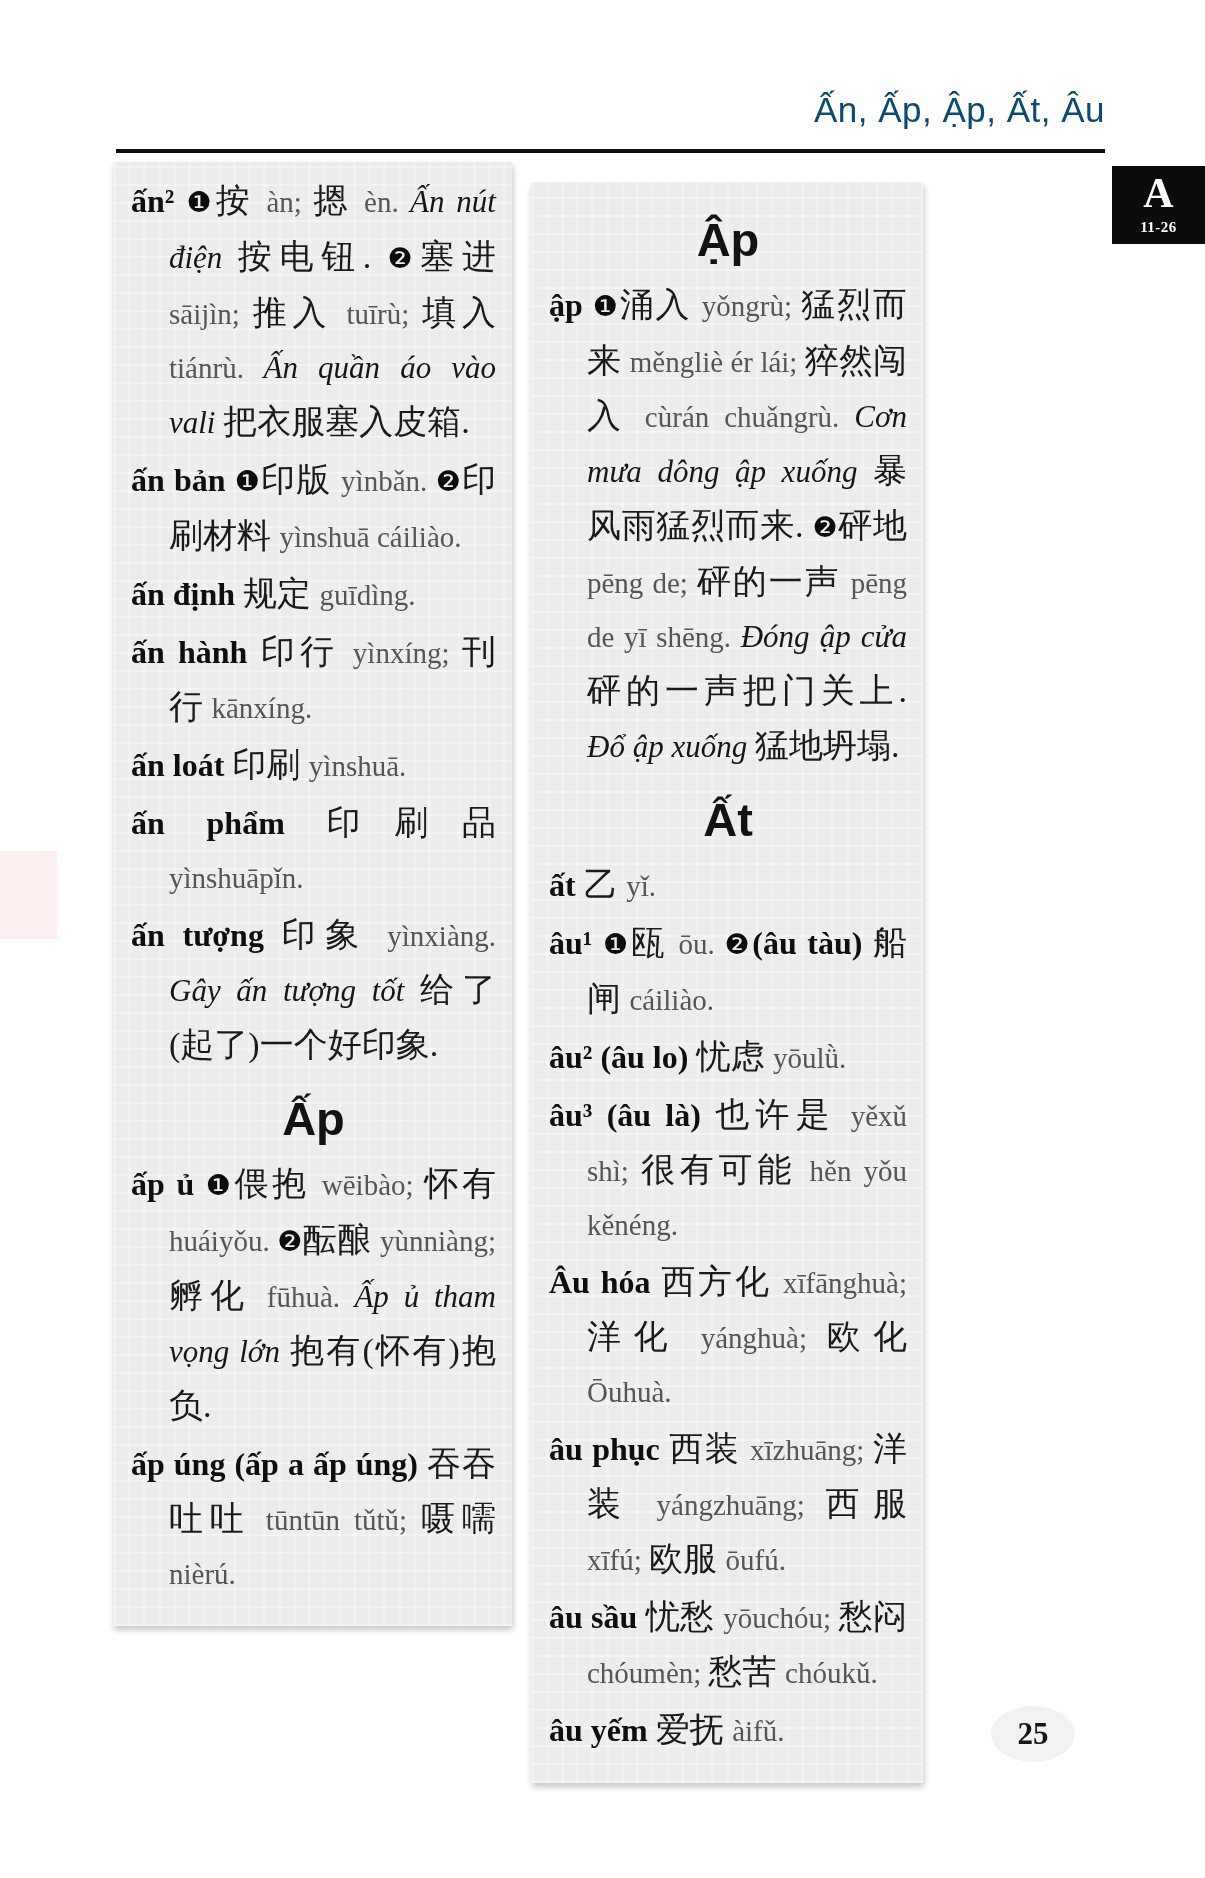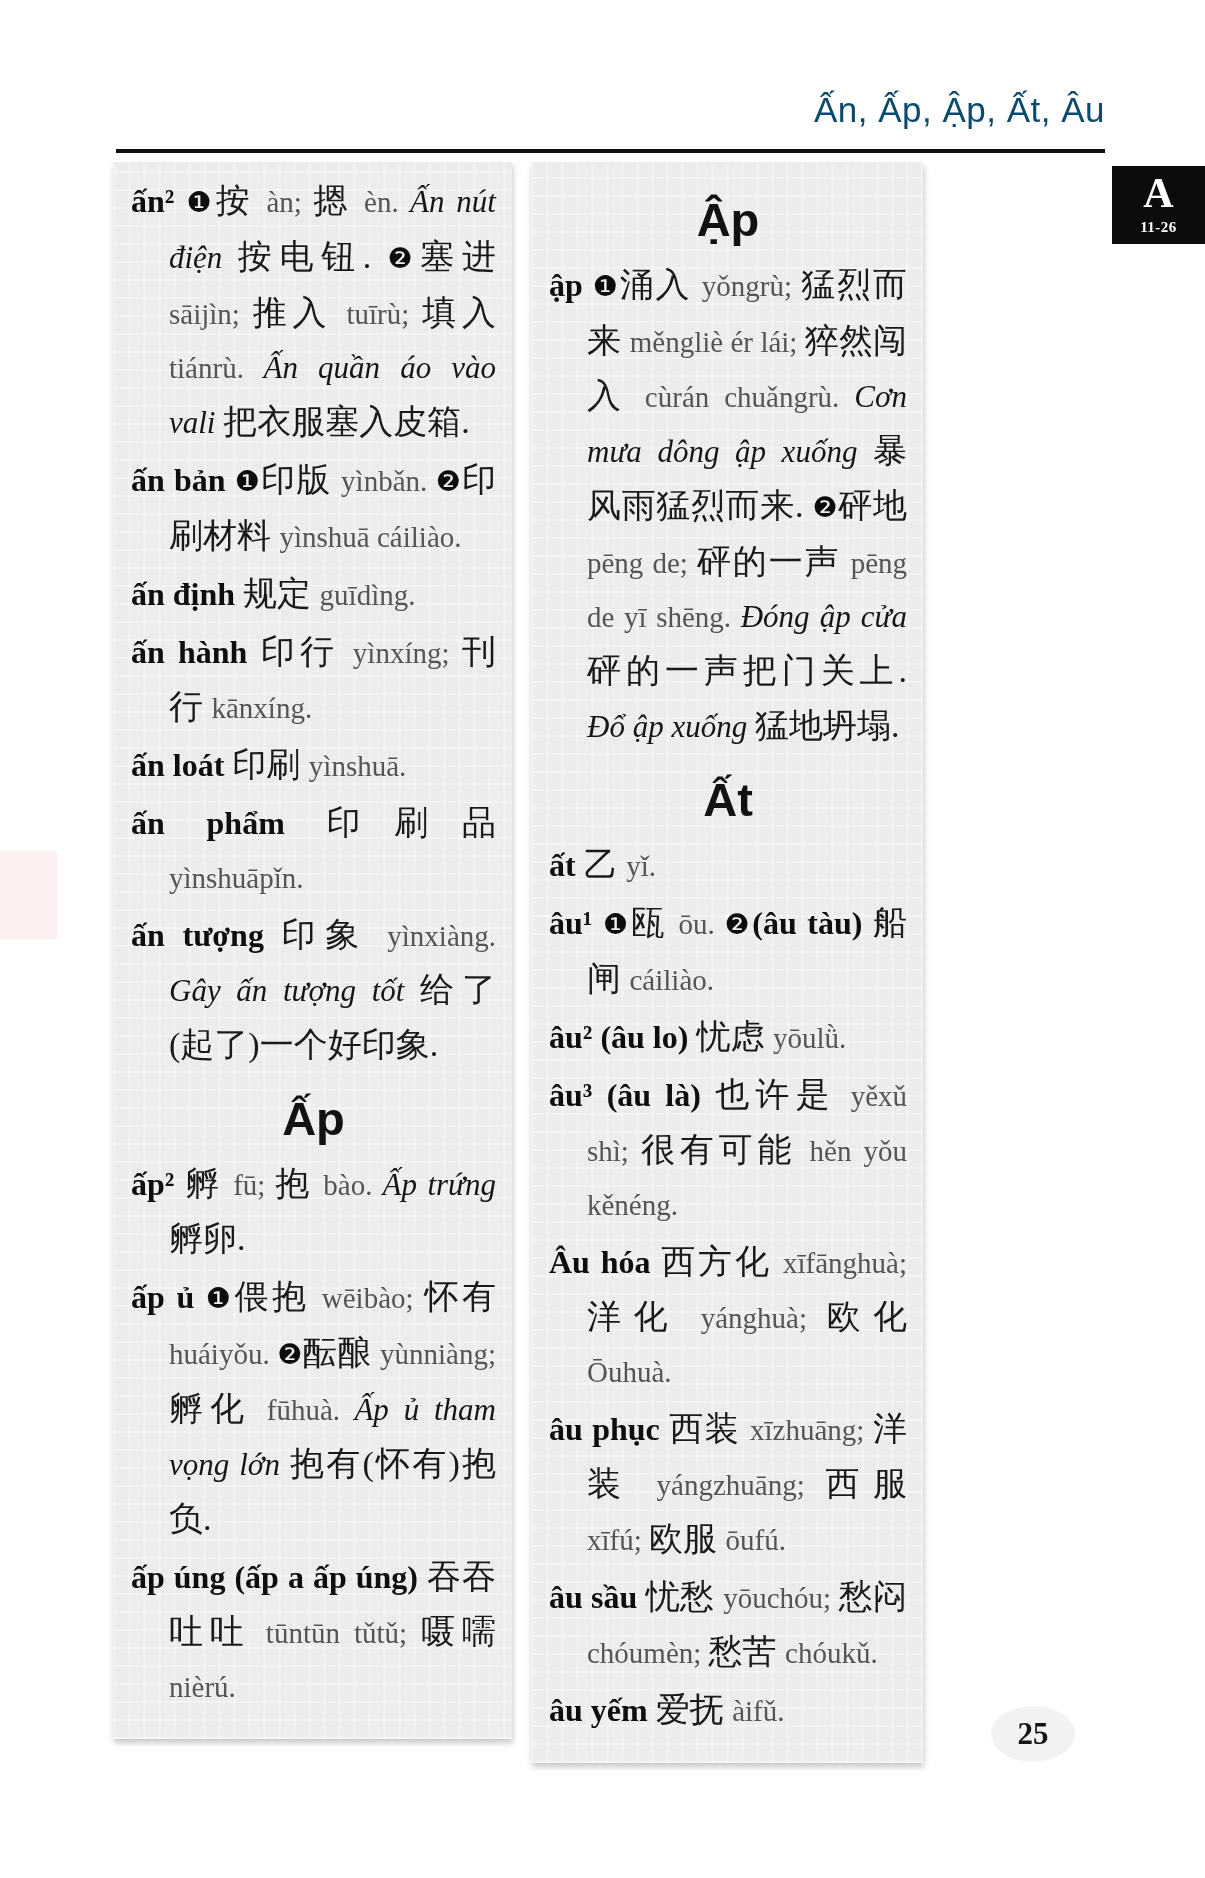--- a/index.html
+++ b/index.html
@@ -46,21 +46,21 @@
     background-color:#ececec;
     background-image:
       repeating-linear-gradient(0deg, rgba(255,255,255,.38) 0 2px, rgba(0,0,0,0) 2px 18px),
       repeating-linear-gradient(90deg, rgba(255,255,255,.28) 0 3px, rgba(0,0,0,0) 3px 15px);
     box-shadow:1px 4px 6px rgba(0,0,0,.22);
     padding:12px 16px 22px 18px;
     box-sizing:border-box;
     text-align:justify;
   }
   .col-left{left:113px;width:399px;}
-  .col-right{left:531px;width:392px;}
+  .col-right{left:531px;width:392px;margin-top:20px;}
 
   .entry{
     margin:0 0 3px 0;
     padding-left:38px;text-indent:-38px;
     font-size:30px;line-height:54px;
     color:#161616;
   }
   .section-head{
     margin:16px 0 8px 0;
     font-family:"Liberation Sans","DejaVu Sans",sans-serif;
@@ -106,21 +106,20 @@
 
   <div class="col col-left">
       <p class="entry"><span class="seg-hw">ấn² </span><span class="seg-mk">❶</span><span class="seg-cn">按 </span><span class="seg-py">àn; </span><span class="seg-cn">摁 </span><span class="seg-py">èn. </span><span class="seg-vi">Ấn nút điện </span><span class="seg-cn">按电钮. </span><span class="seg-mk">❷</span><span class="seg-cn">塞进 </span><span class="seg-py">sāijìn; </span><span class="seg-cn">推入 </span><span class="seg-py">tuīrù; </span><span class="seg-cn">填入 </span><span class="seg-py">tiánrù. </span><span class="seg-vi">Ấn quần áo vào vali </span><span class="seg-cn">把衣服塞入皮箱.</span></p>
       <p class="entry"><span class="seg-hw">ấn bản </span><span class="seg-mk">❶</span><span class="seg-cn">印版 </span><span class="seg-py">yìnbǎn. </span><span class="seg-mk">❷</span><span class="seg-cn">印刷材料 </span><span class="seg-py">yìnshuā cáiliào.</span></p>
       <p class="entry"><span class="seg-hw">ấn định </span><span class="seg-cn">规定 </span><span class="seg-py">guīdìng.</span></p>
       <p class="entry"><span class="seg-hw">ấn hành </span><span class="seg-cn">印行 </span><span class="seg-py">yìnxíng; </span><span class="seg-cn">刊行 </span><span class="seg-py">kānxíng.</span></p>
       <p class="entry"><span class="seg-hw">ấn loát </span><span class="seg-cn">印刷 </span><span class="seg-py">yìnshuā.</span></p>
       <p class="entry"><span class="seg-hw">ấn phẩm </span><span class="seg-cn">印刷品 </span><span class="seg-py">yìnshuāpǐn.</span></p>
       <p class="entry"><span class="seg-hw">ấn tượng </span><span class="seg-cn">印象 </span><span class="seg-py">yìnxiàng. </span><span class="seg-vi">Gây ấn tượng tốt </span><span class="seg-cn">给了(起了)一个好印象.</span></p>
       <h2 class="section-head">Ấp</h2>
-      <p class="entry"><span class="seg-hw">ấp² </span><span class="seg-cn">孵 </span><span class="seg-py">fū; </span><span class="seg-cn">抱 </span><span class="seg-py">bào. </span><span class="seg-vi">Ấp trứng </span><span class="seg-cn">孵卵.</span></p>
       <p class="entry"><span class="seg-hw">ấp ủ </span><span class="seg-mk">❶</span><span class="seg-cn">偎抱 </span><span class="seg-py">wēibào; </span><span class="seg-cn">怀有 </span><span class="seg-py">huáiyǒu. </span><span class="seg-mk">❷</span><span class="seg-cn">酝酿 </span><span class="seg-py">yùnniàng; </span><span class="seg-cn">孵化 </span><span class="seg-py">fūhuà. </span><span class="seg-vi">Ấp ủ tham vọng lớn </span><span class="seg-cn">抱有(怀有)抱负.</span></p>
       <p class="entry"><span class="seg-hw">ấp úng (ấp a ấp úng) </span><span class="seg-cn">吞吞吐吐 </span><span class="seg-py">tūntūn tǔtǔ; </span><span class="seg-cn">嗫嚅 </span><span class="seg-py">nièrú.</span></p>
     </div>
 
   <div class="col col-right">
       <h2 class="section-head">Ập</h2>
       <p class="entry"><span class="seg-hw">ập </span><span class="seg-mk">❶</span><span class="seg-cn">涌入 </span><span class="seg-py">yǒngrù; </span><span class="seg-cn">猛烈而来 </span><span class="seg-py">měngliè ér lái; </span><span class="seg-cn">猝然闯入 </span><span class="seg-py">cùrán chuǎngrù. </span><span class="seg-vi">Cơn mưa dông ập xuống </span><span class="seg-cn">暴风雨猛烈而来. </span><span class="seg-mk">❷</span><span class="seg-cn">砰地 </span><span class="seg-py">pēng de; </span><span class="seg-cn">砰的一声 </span><span class="seg-py">pēng de yī shēng. </span><span class="seg-vi">Đóng ập cửa </span><span class="seg-cn">砰的一声把门关上. </span><span class="seg-vi">Đổ ập xuống </span><span class="seg-cn">猛地坍塌.</span></p>
       <h2 class="section-head">Ất</h2>
       <p class="entry"><span class="seg-hw">ất </span><span class="seg-cn">乙 </span><span class="seg-py">yǐ.</span></p>
       <p class="entry"><span class="seg-hw">âu¹ </span><span class="seg-mk">❶</span><span class="seg-cn">瓯 </span><span class="seg-py">ōu. </span><span class="seg-mk">❷</span><span class="seg-hw">(âu tàu) </span><span class="seg-cn">船闸 </span><span class="seg-py">cáiliào.</span></p>

